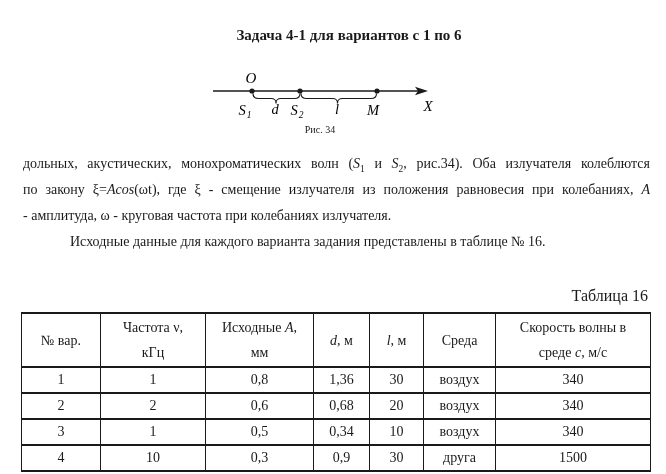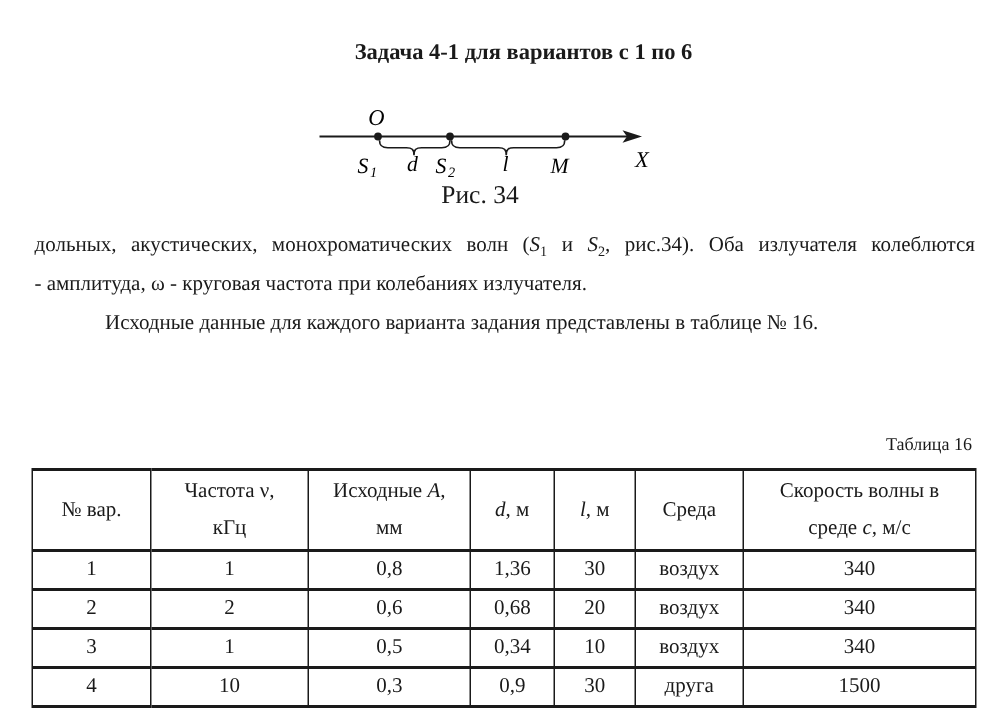--- a/index.html
+++ b/index.html
@@ -17,34 +17,34 @@
     position:absolute; top:10px; left:0; width:666px;
     text-align:center;
     font-size:15px; font-weight:bold;
     margin:16px; line-height:18px;
   }
 
   .figure { position:absolute; left:195px; top:62px; width:250px; }
   .figure svg { display:block; }
   .fig-caption {
     width:250px; text-align:center;
-    font-size:17px; line-height:16px; margin-top:2px;
+    font-size:10px; line-height:16px; margin-top:2px;
   }
   .svg-label { font-family:"Liberation Serif", serif; font-style:italic; }
 
   .para { position:absolute; left:23px; top:151px; width:627px; font-size:14px; }
   .para .line { height:26px; line-height:26px; white-space:nowrap; }
   .para .just { text-align:justify; text-align-last:justify; }
   .para .indent { padding-left:47px; }
   sub { font-size:9.5px; }
   i { font-style:italic; }
 
   .table-label {
     position:absolute; top:288px; right:18px;
-    font-size:12px; line-height:16px;
+    font-size:16px; line-height:16px;
   }
 
   table.data {
     position:absolute; left:21px; top:312px;
     width:629px;
     border-collapse:collapse; table-layout:fixed;
     font-size:14px;
     border-radius:14px;
   }
   table.data th, table.data td {
@@ -82,20 +82,21 @@
       <text class="svg-label" x="106" y="56" font-size="9.5" text-anchor="middle">2</text>
       <text class="svg-label" x="142" y="52" font-size="14.5" text-anchor="middle">l</text>
       <text class="svg-label" x="178" y="53" font-size="14.5" text-anchor="middle">M</text>
       <text class="svg-label" x="233" y="49" font-size="15" text-anchor="middle">X</text>
     </svg>
     <div class="fig-caption">Рис. 34</div>
   </div>
 
   <div class="para">
     <div class="line just"><span>дольных, акустических, монохроматических волн (</span><i>S</i><sub>1</sub><span> и </span><i>S</i><sub>2</sub><span>, рис.34). Оба излучателя колеблются</span></div>
+    <div class="line just"><span>по закону ξ=</span><i>Acos</i><span>(ωt), где ξ - смещение излучателя из положения равновесия при колебаниях, </span><i>A</i></div>
     <div class="line"><span>- амплитуда, ω - круговая частота при колебаниях излучателя.</span></div>
     <div class="line indent"><span>Исходные данные для каждого варианта задания представлены в таблице № 16.</span></div>
   </div>
 
   <div class="table-label">Таблица 16</div>
 
   <table class="data">
     <colgroup>
       <col style="width:79px">
         <col style="width:105px">

